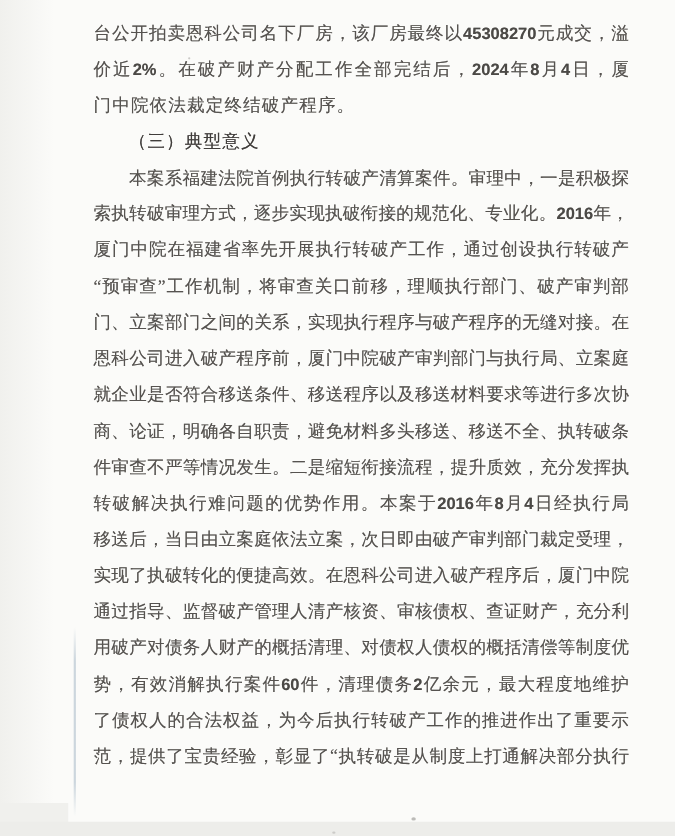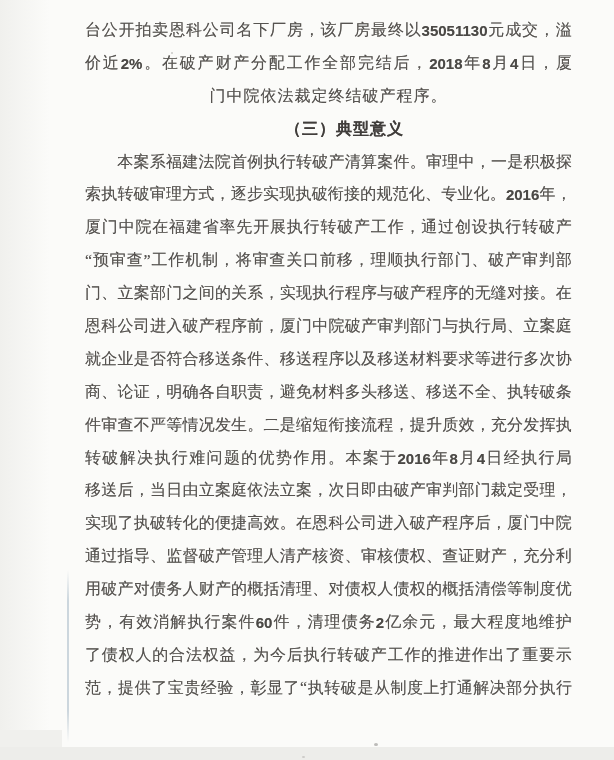--- a/index.html
+++ b/index.html
@@ -64,27 +64,26 @@
     width: 487px;
   }
   .text-line {
     height: 32.9px;
     display: flex;
     align-items: center;
     font-size: 16px;
     color: var(--text, #565350);
     white-space: nowrap;
     text-shadow: 0 0 0.5px rgba(86,83,80,0.55);
-    justify-content: center;
   }
   .text-line.justify { justify-content: space-between; }
   .text-line:not(.justify) span.cjk-run { letter-spacing: 1px; }
   .text-line .indent { display: inline-block; flex: 0 0 auto; }
   .text-line.heading {
-    font-weight: bold;
+    font-weight: normal;
     color: var(--heading, #403d3b);
     text-shadow: 0 0 0.6px rgba(64,61,59,0.7);
   }
   .latin {
     font-family: "Liberation Sans", "DejaVu Sans", sans-serif;
     font-size: 15px;
     font-weight: 600;
     color: var(--number, #4b4946);
   }
 </style>
@@ -115,21 +114,21 @@
         <span class="cjk-char">下</span>
         <span class="cjk-char">厂</span>
         <span class="cjk-char">房</span>
         <span class="cjk-char">，</span>
         <span class="cjk-char">该</span>
         <span class="cjk-char">厂</span>
         <span class="cjk-char">房</span>
         <span class="cjk-char">最</span>
         <span class="cjk-char">终</span>
         <span class="cjk-char">以</span>
-        <span class="latin">35051130</span>
+        <span class="latin">45308270</span>
         <span class="cjk-char">元</span>
         <span class="cjk-char">成</span>
         <span class="cjk-char">交</span>
         <span class="cjk-char">，</span>
         <span class="cjk-char">溢</span>
       </div>
       <div class="text-line justify">
         <span class="cjk-char">价</span>
         <span class="cjk-char">近</span>
         <span class="latin">2%</span>
@@ -142,21 +141,21 @@
         <span class="cjk-char">分</span>
         <span class="cjk-char">配</span>
         <span class="cjk-char">工</span>
         <span class="cjk-char">作</span>
         <span class="cjk-char">全</span>
         <span class="cjk-char">部</span>
         <span class="cjk-char">完</span>
         <span class="cjk-char">结</span>
         <span class="cjk-char">后</span>
         <span class="cjk-char">，</span>
-        <span class="latin">2018</span>
+        <span class="latin">2024</span>
         <span class="cjk-char">年</span>
         <span class="latin">8</span>
         <span class="cjk-char">月</span>
         <span class="latin">4</span>
         <span class="cjk-char">日</span>
         <span class="cjk-char">，</span>
         <span class="cjk-char">厦</span>
       </div>
       <div class="text-line">
         <span class="cjk-run">门中院依法裁定终结破产程序。</span>

